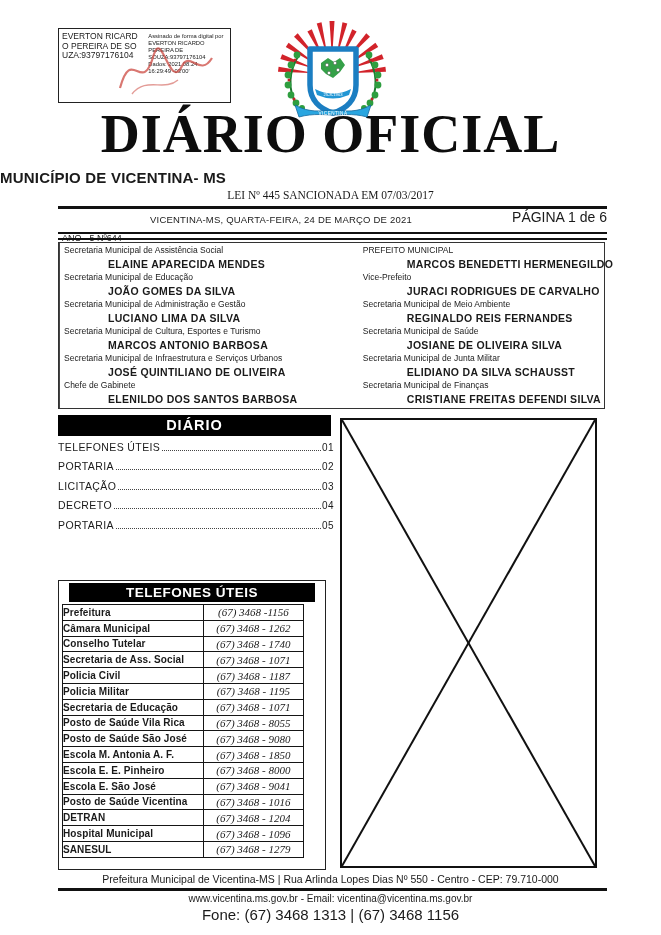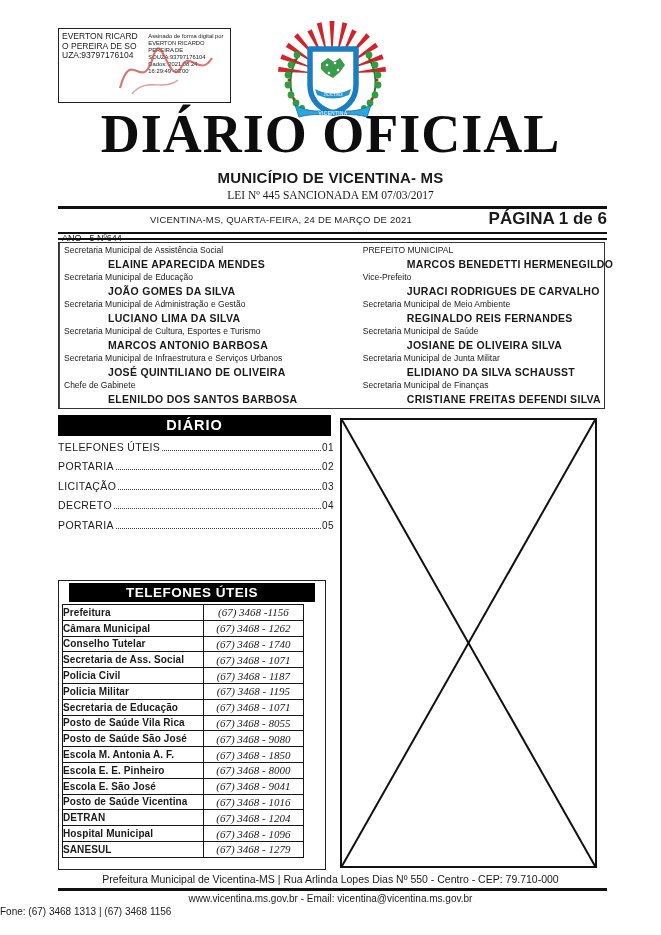--- a/index.html
+++ b/index.html
@@ -13,33 +13,33 @@
   .sig-name{width:47%;font-size:8.5px;line-height:9.6px;padding:3px 1px 0 3px;
             word-break:break-all;}
   .sig-detail{flex:1;font-size:5.8px;line-height:6.9px;padding:4px 2px 0 5px;}
   #sig-flourish{left:112px;top:36px;width:112px;height:70px;z-index:4;pointer-events:none;}
 
   
   #crest{left:277px;top:14px;width:112px;height:106px;z-index:3;}
   #masthead-title{top:104px;left:0;width:100%;text-align:center;z-index:2;
       font-family:"Liberation Serif",serif;font-weight:bold;font-size:54px;
       line-height:60px;letter-spacing:1px;color:#0d0d0d;}
-  #muni-line{top:169px;left:0;width:100%;text-align:center;font-size:15px;
+  #muni-line{top:169px;left:0;width:100%;text-align:left;font-size:15px;
       font-weight:bold;letter-spacing:.2px;}
   #law-line{top:189px;left:0;width:100%;text-align:center;
       font-family:"Liberation Serif",serif;font-size:11.5px;}
 
   .rule{left:58px;width:549px;background:#111;}
   #rule-a{top:206px;height:3px;}
   #rule-b{top:232px;height:8px;background:none;box-sizing:border-box;
           border-top:2.5px solid #111;border-bottom:2.5px solid #111;}
 
   #edition{left:62px;top:213px;font-size:9px;margin-top:20px;}
   #dateline{left:150px;top:214px;font-size:9.5px;letter-spacing:.2px;}
-  #pagenum{right:54px;top:209px;font-size:17px;font-weight:bold;}
+  #pagenum{right:54px;top:209px;font-size:14px;}
 
   
   #officials{top:242px;left:58px;width:547px;height:167px;border:1.2px solid #333;
       box-sizing:border-box;display:flex;}
   .off-col{box-sizing:border-box;padding:2px 0 0 4px;}
   .off-left{width:45%;}
   .off-right{width:55%;border-left:1px solid #444;}
   .off-role{font-size:8.5px;line-height:10.5px;white-space:nowrap;}
   .off-name{font-size:10.5px;font-weight:bold;line-height:16.5px;
             padding-left:44px;letter-spacing:.3px;white-space:nowrap;}
@@ -63,21 +63,21 @@
   #phones table{border-collapse:collapse;margin:2px 0 0 3px;width:calc(100% - 24px);
       table-layout:fixed;}
   #phones td{border:1.8px solid #151515;height:14.8px;padding:0;overflow:hidden;}
   td.ph-name{font-weight:bold;font-size:10px;padding-left:5px;width:58%;letter-spacing:.1px;}
   td.ph-num{font-family:Liberation Serif, serif;font-style:italic;font-size:11px;text-align:center;}
 
   
   #footer-address{top:873px;left:0;width:100%;text-align:center;font-size:10.5px;}
   #footer-rule{top:888px;height:3px;}
   #footer-web{top:893px;left:0;width:100%;text-align:center;font-size:10px;}
-  #footer-phone{top:906px;left:0;width:100%;font-size:10px;}
+  #footer-phone{top:906px;left:0;width:100%;text-align:center;font-size:15px;}
 </style>
 </head>
 <body>
 
 <div class="abs" id="sig-box">
   <div class="sig-name">EVERTON RICARDO PEREIRA DE SOUZA:93797176104</div>
   <div class="sig-detail">
     <div>Assinado de forma digital por EVERTON RICARDO PEREIRA DE SOUZA:93797176104</div>
     <div>Dados: 2021.08.24</div>
     <div>16:29:49 -03'00'</div>

